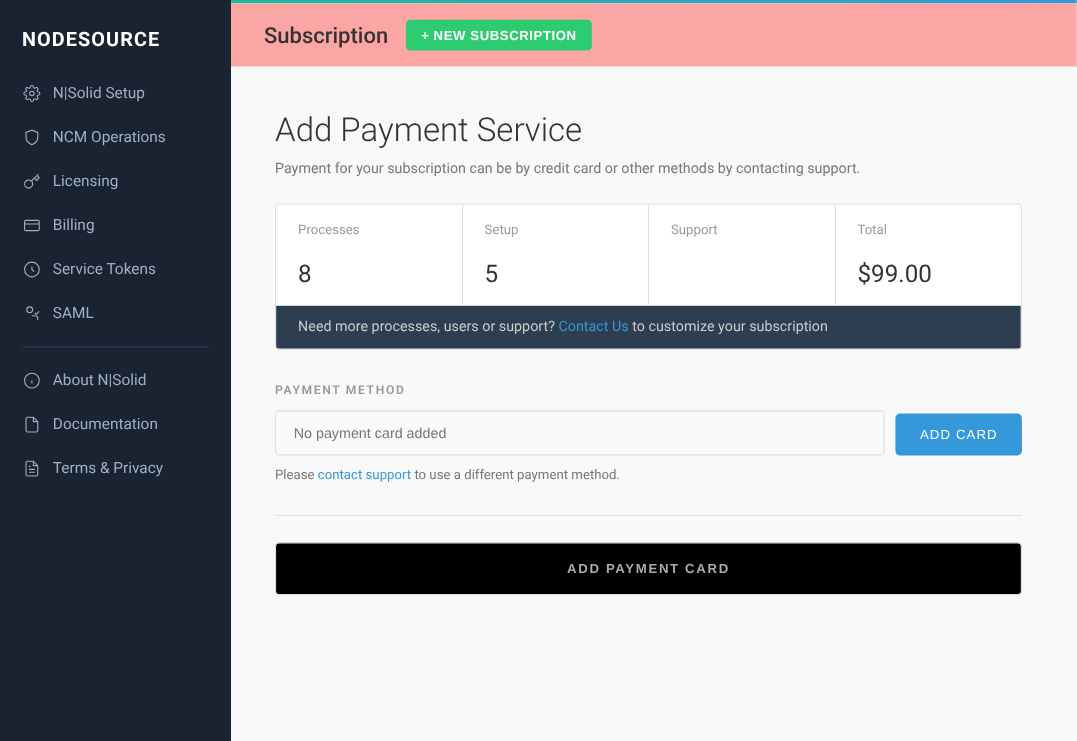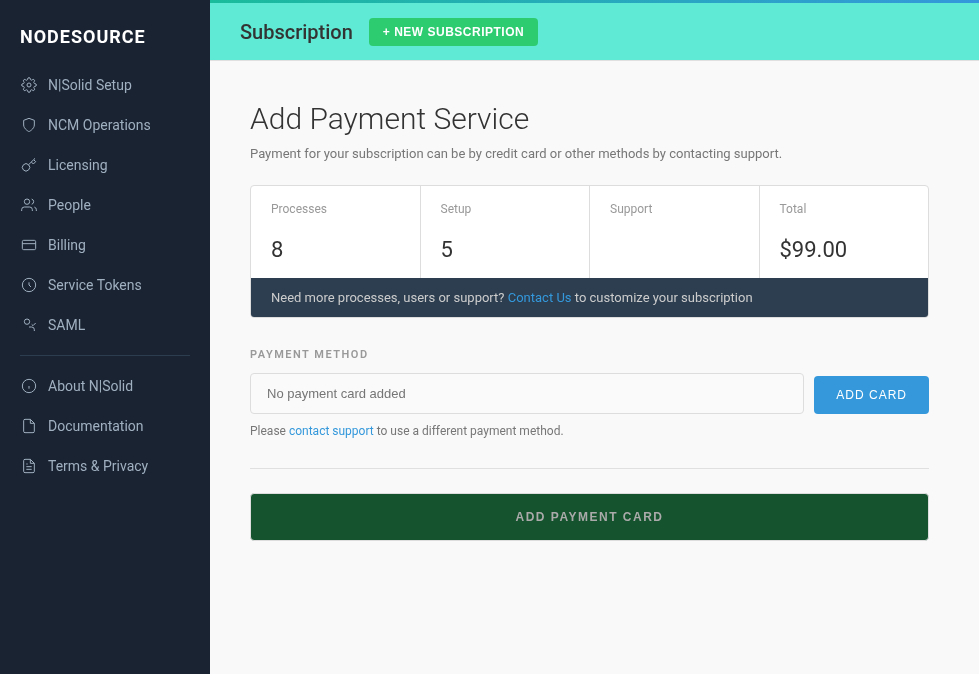--- a/index.html
+++ b/index.html
@@ -46,21 +46,21 @@
     
     .main-area {
       flex: 1;
       display: flex;
       flex-direction: column;
       height: 674px;
       overflow-y: auto;
       background: #f9f9f9;
     }
     .top-bar {
-      background: #5eead4;
+      background: #fca5a5;
       border-bottom: 1px solid #e0e0e0;
       padding: 14px 30px;
       display: flex;
       align-items: center;
       gap: 16px;
       min-height: 58px;
     }
     .top-bar-title {
       font-size: 20px;
       font-weight: 500;
@@ -187,21 +187,21 @@
       border-top: 1px solid #e0e0e0;
       margin-bottom: 24px;
     }
 
     
     .add-payment-card-btn {
       display: block;
       width: 100%;
       border: 1px solid #ddd;
       border-radius: 4px;
-      background: #14532d;
+      background: #000000;
       padding: 16px;
       font-size: 12px;
       font-weight: 600;
       letter-spacing: 1.5px;
       color: #aaa;
       text-transform: uppercase;
       cursor: pointer;
       text-align: center;
     }
 
@@ -240,31 +240,20 @@
 
     <div class="nav-item">
       <span class="icon">
         <svg viewBox="0 0 24 24">
             <path d="M21 2l-2 2m-7.61 7.61a5.5 5.5 0 1 1-7.778 7.778 5.5 5.5 0 0 1 7.777-7.777zm0 0L15.5 7.5m0 0l3 3L22 7l-3-3m-3.5 3.5L19 4"></path>
           </svg>
       </span>
       <span>Licensing</span>
     </div>
 
-    <div class="nav-item">
-      <span class="icon">
-        <svg viewBox="0 0 24 24">
-            <path d="M17 21v-2a4 4 0 0 0-4-4H5a4 4 0 0 0-4 4v2"></path>
-            <circle cx="9" cy="7" r="4"></circle>
-            <path d="M23 21v-2a4 4 0 0 0-3-3.87"></path>
-            <path d="M16 3.13a4 4 0 0 1 0 7.75"></path>
-          </svg>
-      </span>
-      <span>People</span>
-    </div>
 
     <div class="nav-item">
       <span class="icon">
         <svg viewBox="0 0 24 24">
             <rect x="2" y="5" width="20" height="14" rx="2"></rect>
             <line x1="2" y1="10" x2="22" y2="10"></line>
           </svg>
       </span>
       <span>Billing</span>
     </div>

